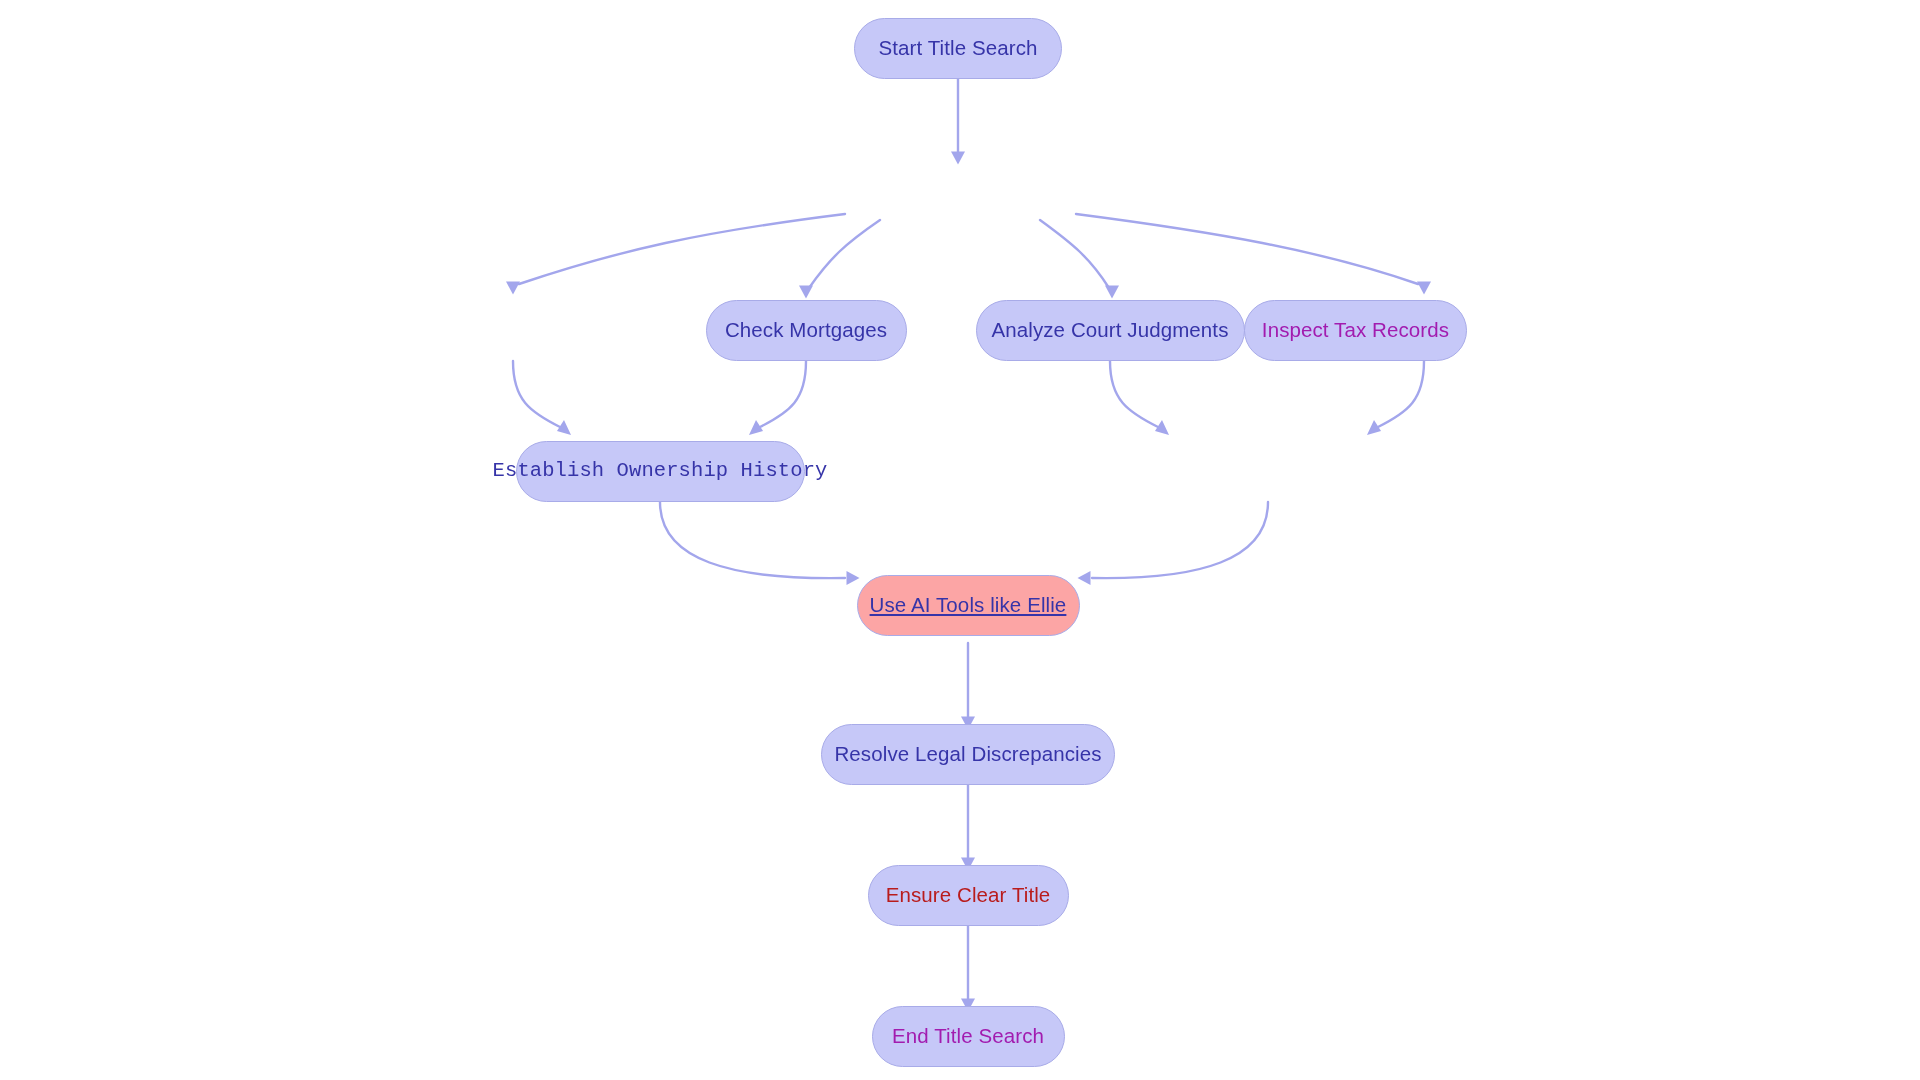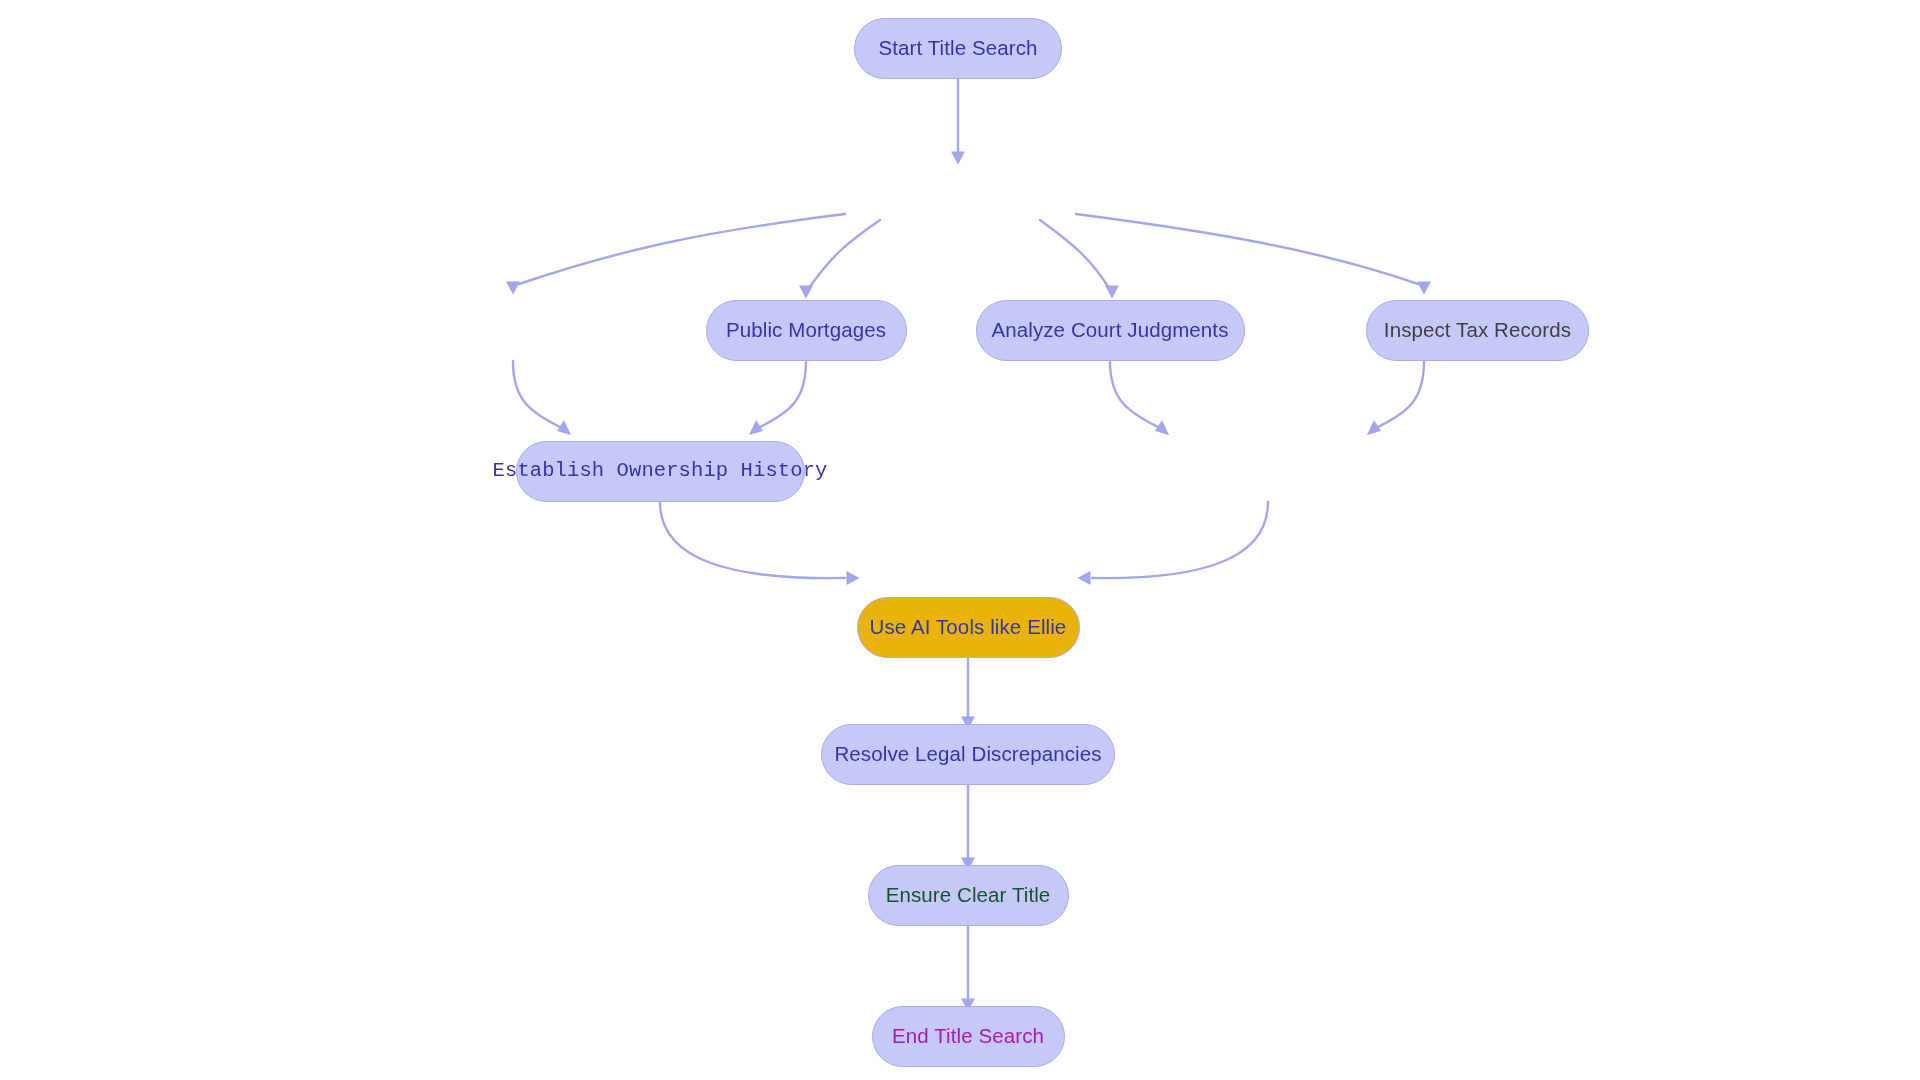--- a/index.html
+++ b/index.html
@@ -95,38 +95,38 @@
       <polygon points="968,870.5 961,857.5 975,857.5" fill="#a3a6ec"></polygon>
       <path d="M 968,926 L 968,999" fill="none" stroke="#a3a6ec" stroke-width="2.4" stroke-linecap="round"></path>
       <polygon points="968,1011.5 961,998.5 975,998.5" fill="#a3a6ec"></polygon>
     </svg>
 
   <div id="node-layer">
       <div class="flow-node" style="width: 208px; left: 854px; top: 17.5px; background: rgb(198, 200, 248); border-color: rgb(168, 171, 232); color: rgb(54, 52, 168);">
         <span class="flow-node-label">Start Title Search</span>
       </div>
       <div class="flow-node" style="width: 201px; left: 705.5px; top: 299.5px; background: rgb(198, 200, 248); border-color: rgb(168, 171, 232); color: rgb(54, 52, 168);">
-        <span class="flow-node-label">Public Mortgages</span>
+        <span class="flow-node-label">Check Mortgages</span>
       </div>
       <div class="flow-node" style="width: 269px; left: 975.5px; top: 299.5px; background: rgb(198, 200, 248); border-color: rgb(168, 171, 232); color: rgb(54, 52, 168);">
         <span class="flow-node-label">Analyze Court Judgments</span>
       </div>
-      <div class="flow-node" style="width: 223px; left: 1366px; top: 299.5px; background: rgb(198, 200, 248); border-color: rgb(168, 171, 232); color: #404040;">
+      <div class="flow-node" style="width: 223px; left: 1244px; top: 299.5px; background: rgb(198, 200, 248); border-color: rgb(168, 171, 232); color: #a21caf;">
         <span class="flow-node-label">Inspect Tax Records</span>
       </div>
       <div class="flow-node" style="width: 289px; left: 515.5px; top: 440.5px; background: rgb(198, 200, 248); border-color: rgb(168, 171, 232); color: rgb(54, 52, 168); font-family: Liberation Mono, monospace;">
         <span class="flow-node-label">Establish Ownership History</span>
       </div>
-      <div class="flow-node" style="width: 223px; left: 856.5px; top: 597px; background: #eab308; border-color: rgb(168, 171, 232); color: rgb(54, 52, 168);">
+      <div class="flow-node" style="width: 223px; left: 856.5px; top: 575px; background: #fca5a5; border-color: rgb(168, 171, 232); color: rgb(54, 52, 168); text-decoration: underline;">
         <span class="flow-node-label">Use AI Tools like Ellie</span>
       </div>
       <div class="flow-node" style="width: 294px; left: 821px; top: 723.5px; background: rgb(198, 200, 248); border-color: rgb(168, 171, 232); color: rgb(54, 52, 168);">
         <span class="flow-node-label">Resolve Legal Discrepancies</span>
       </div>
-      <div class="flow-node" style="width: 201px; left: 867.5px; top: 864.5px; background: rgb(198, 200, 248); border-color: rgb(168, 171, 232); color: #14532d;">
+      <div class="flow-node" style="width: 201px; left: 867.5px; top: 864.5px; background: rgb(198, 200, 248); border-color: rgb(168, 171, 232); color: #b91c1c;">
         <span class="flow-node-label">Ensure Clear Title</span>
       </div>
       <div class="flow-node" style="width: 193px; left: 871.5px; top: 1005.5px; background: rgb(198, 200, 248); border-color: rgb(168, 171, 232); color: #a21caf;">
         <span class="flow-node-label">End Title Search</span>
       </div>
     </div>
 
 </div>
 
 </body></html>

